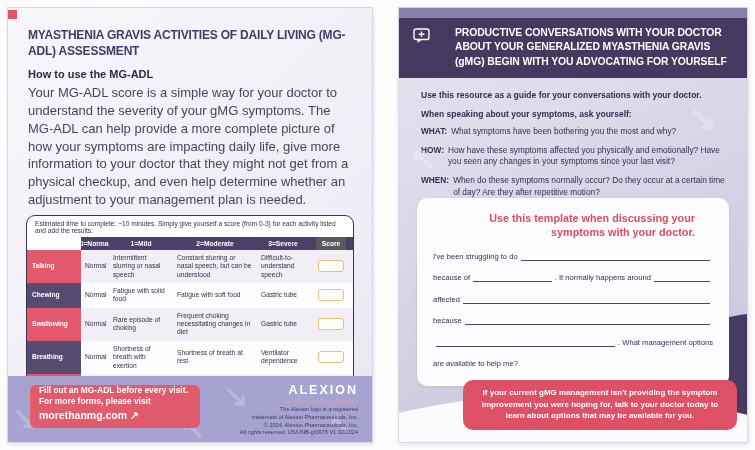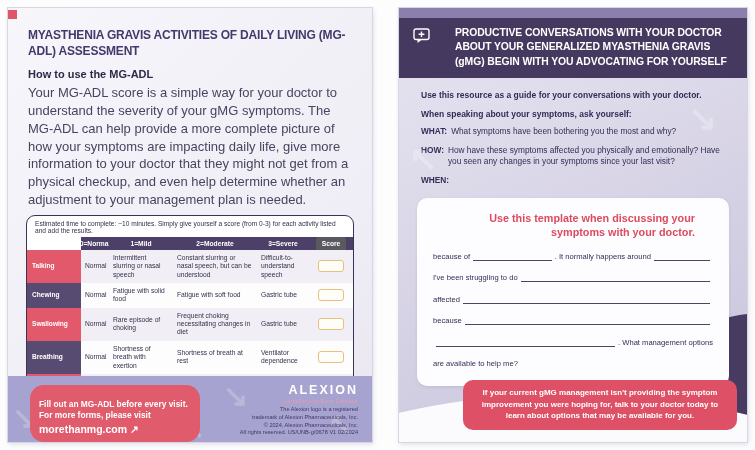--- a/index.html
+++ b/index.html
@@ -30,21 +30,21 @@
   .row-purple .acell{background:#584b72;}
   .trow .ccell{font-size:6.7px;color:#33304a;line-height:1.25;padding:4px 4px;box-sizing:border-box;display:flex;align-items:center;}
   .cc0{width:28px;}.cc1{width:64px;}.cc2{width:84px;}.cc3{width:52px;}
   .trow .scell{width:44px;display:flex;align-items:center;justify-content:center;}
   .trow:nth-child(odd) .ccell,.trow:nth-child(odd) .scell{background:#f1eff5;}
   .trow:nth-child(even) .ccell,.trow:nth-child(even) .scell{background:#fdfdfe;}
   .score-box{width:24px;height:10px;background:#fffdf8;border:1.2px solid #e5c17c;border-radius:3px;}
   .tfoot{display:flex;border-top:1.4px solid #3c3354;padding:4px 8px 5px;align-items:center;}
 
   .lp-footer{position:absolute;left:0;right:0;bottom:0;height:66px;background:#a7a3d0;}
-  .cta-box{position:absolute;left:22px;top:9px;width:152px;background:#e05b6b;border-radius:14px;padding:14px 9px 7px;color:#fff;}
+  .cta-box{position:absolute;left:22px;top:9px;width:152px;background:#e05b6b;border-radius:6px;padding:0 9px 7px;color:#fff;}
   .cta-text{font-size:8.4px;line-height:1.3;font-weight:bold;}
   .cta-link{font-size:10.5px;font-weight:bold;margin-top:2px;display:flex;align-items:center;gap:3px;cursor:pointer;}
   .arrow-ne::before{content:"\2197";font-weight:bold;}
   .logo-block{position:absolute;right:14px;top:7px;text-align:right;}
   .logo-main{font-size:12.5px;font-weight:bold;color:#fff;letter-spacing:2px;}
   .logo-sub{font-size:5.4px;color:#e79ba6;margin-top:1px;letter-spacing:.4px;}
   .legal{font-size:5.6px;color:#3f3760;line-height:1.4;margin-top:2px;}
 
   .wm{position:absolute;color:rgba(255,255,255,.22);font-size:30px;font-weight:bold;pointer-events:none;}
   .wm::before{content:"\2198";}
@@ -247,39 +247,40 @@
     <div class="q">
       <span class="qlabel">WHAT:</span>
       <span class="qtext">What symptoms have been bothering you the most and why?</span>
     </div>
     <div class="q">
       <span class="qlabel">HOW:</span>
       <span class="qtext">How have these symptoms affected you physically and emotionally? Have you seen any changes in your symptoms since your last visit?</span>
     </div>
     <div class="q">
       <span class="qlabel">WHEN:</span>
+      <span class="qtext">When do these symptoms normally occur? Do they occur at a certain time of day? Are they after repetitive motion?</span>
     </div>
 
     <div class="dark-circle"></div>
     <div class="white-swoosh"></div>
 
     <div class="template-card">
       <div class="card-title">Use this template when discussing your symptoms with your doctor.</div>
 
       <div class="tline">
+        <span>I've been struggling to do</span>
+        <span class="blank grow"></span>
+      </div>
+      <div class="tline">
         <span>because of</span>
         <span class="blank grow"></span>
         <span>. It normally happens around</span>
         <span class="blank grow2"></span>
       </div>
       <div class="tline">
-        <span>I've been struggling to do</span>
-        <span class="blank grow"></span>
-      </div>
-      <div class="tline">
         <span>affected</span>
         <span class="blank grow"></span>
       </div>
       <div class="tline">
         <span>because</span>
         <span class="blank grow"></span>
       </div>
       <div class="tline">
         <span class="blank grow"></span>
         <span>. What management options</span>

